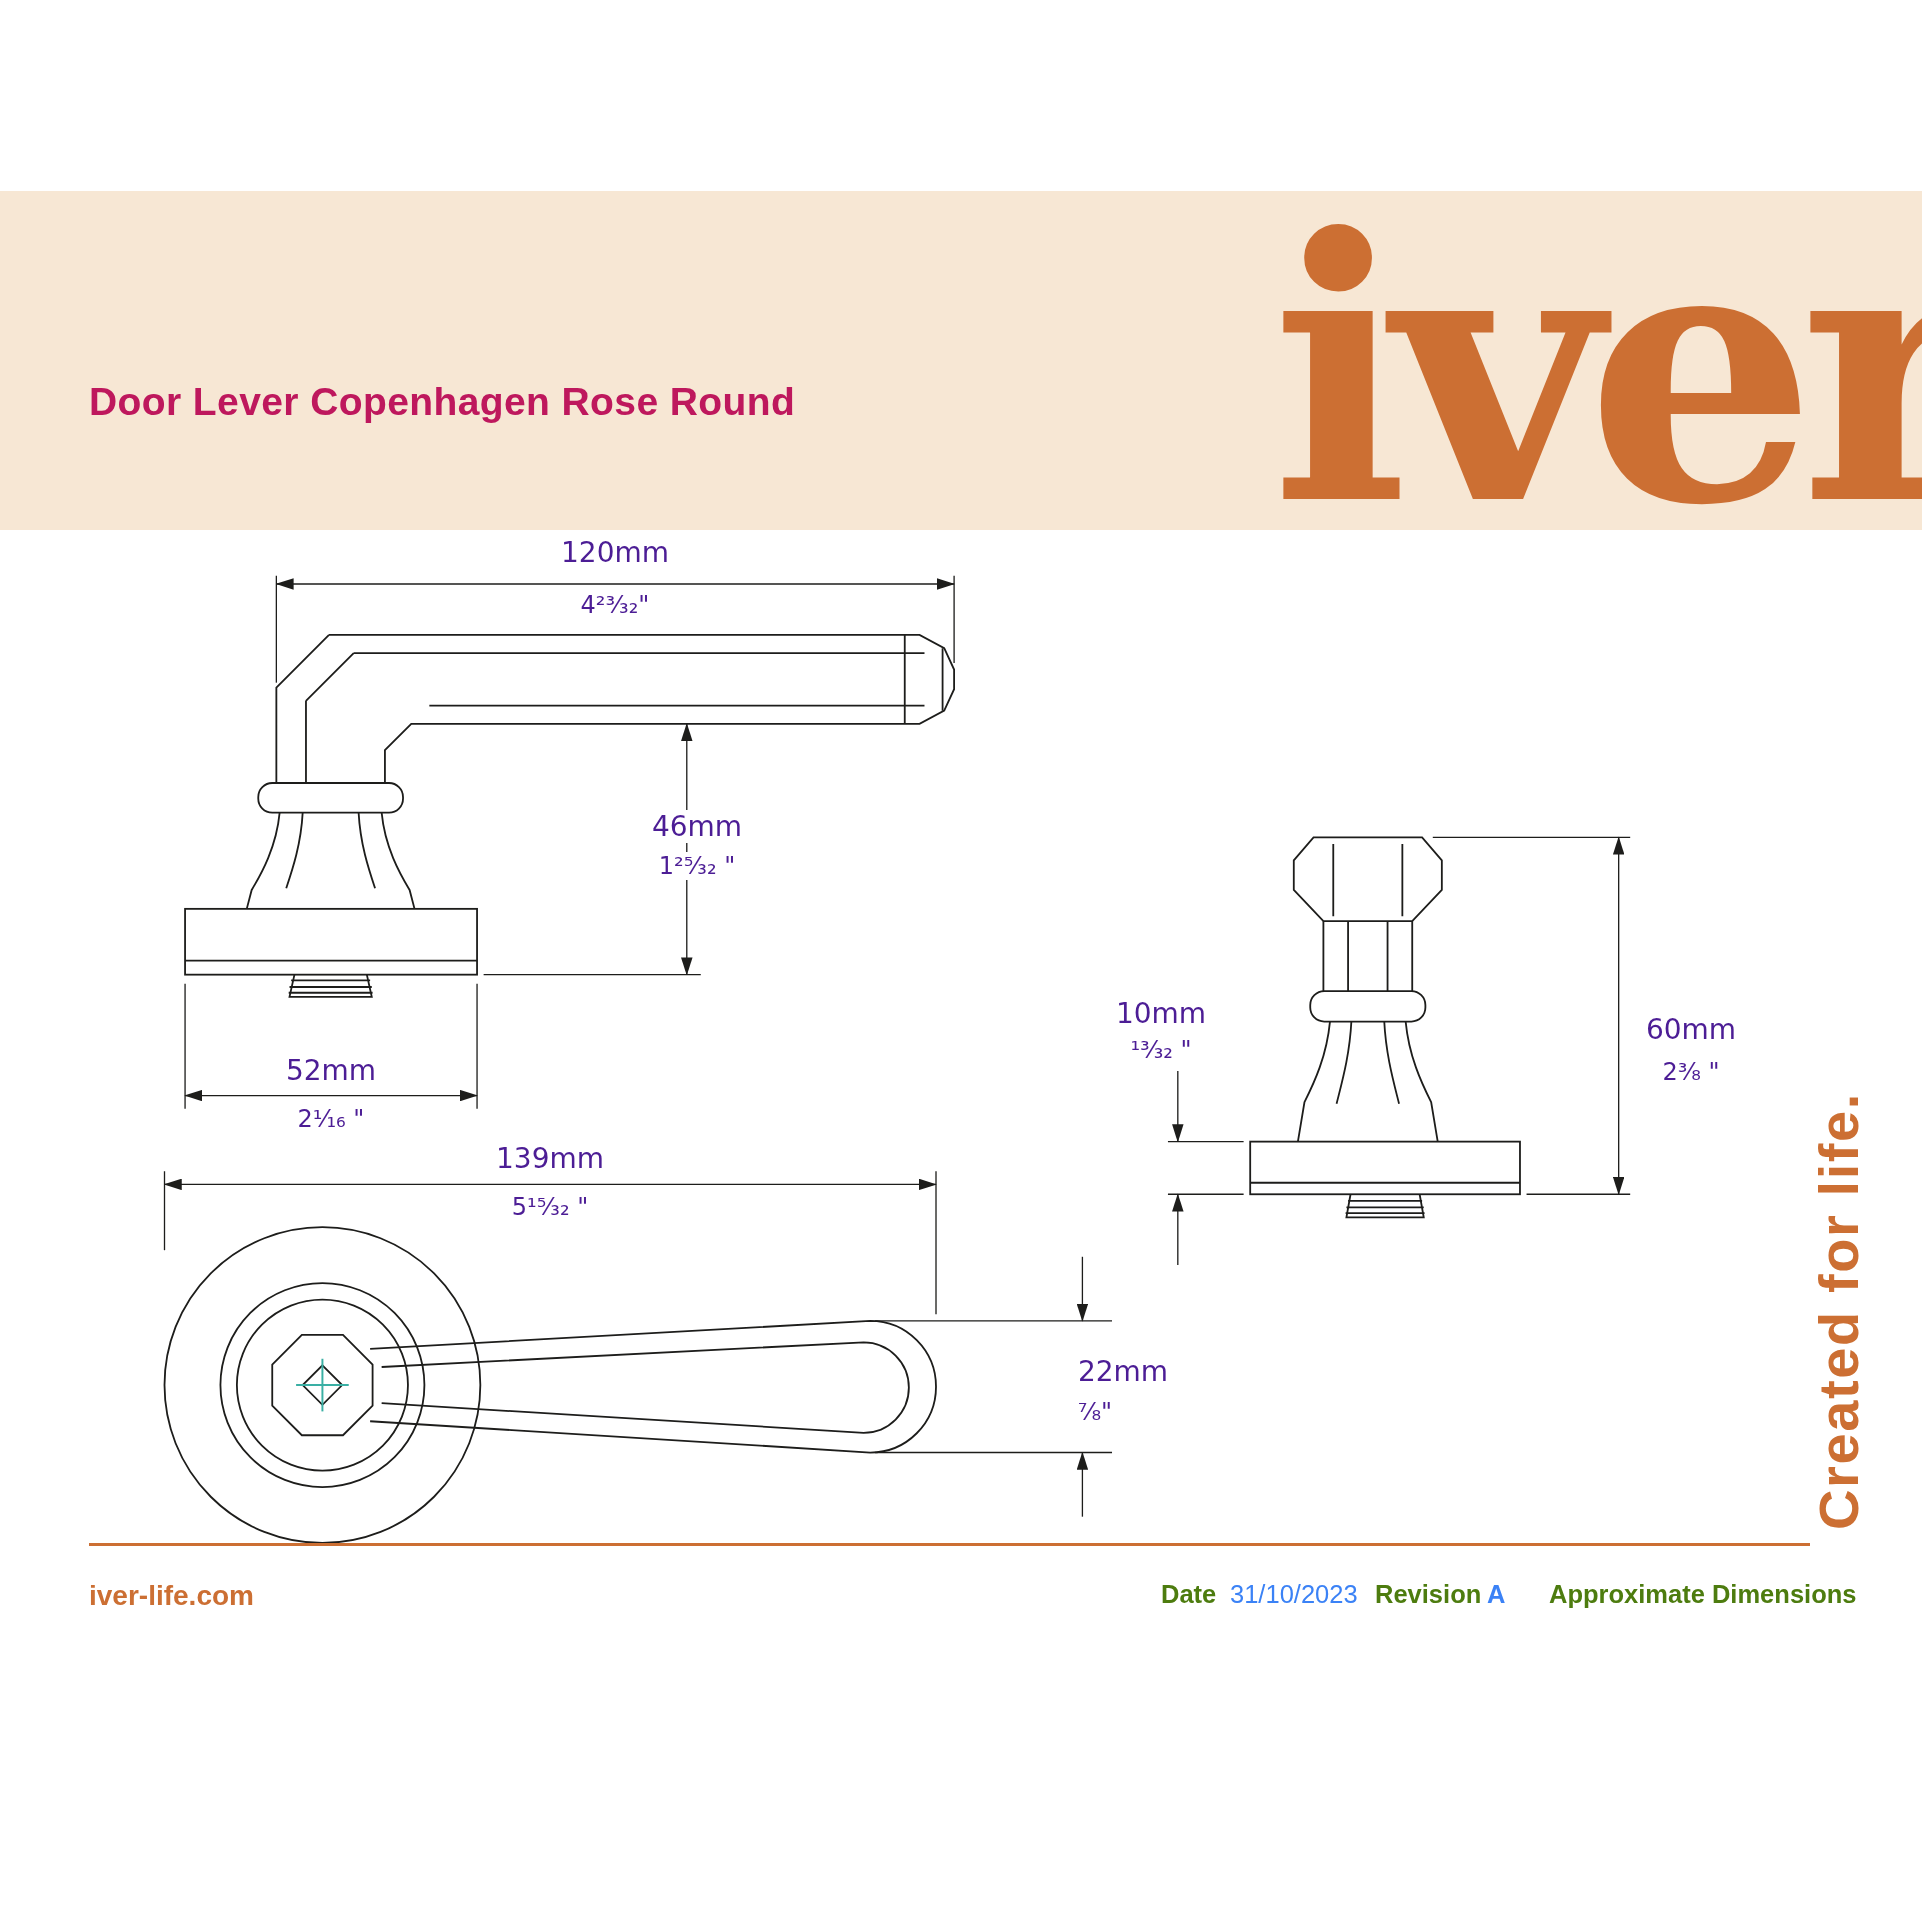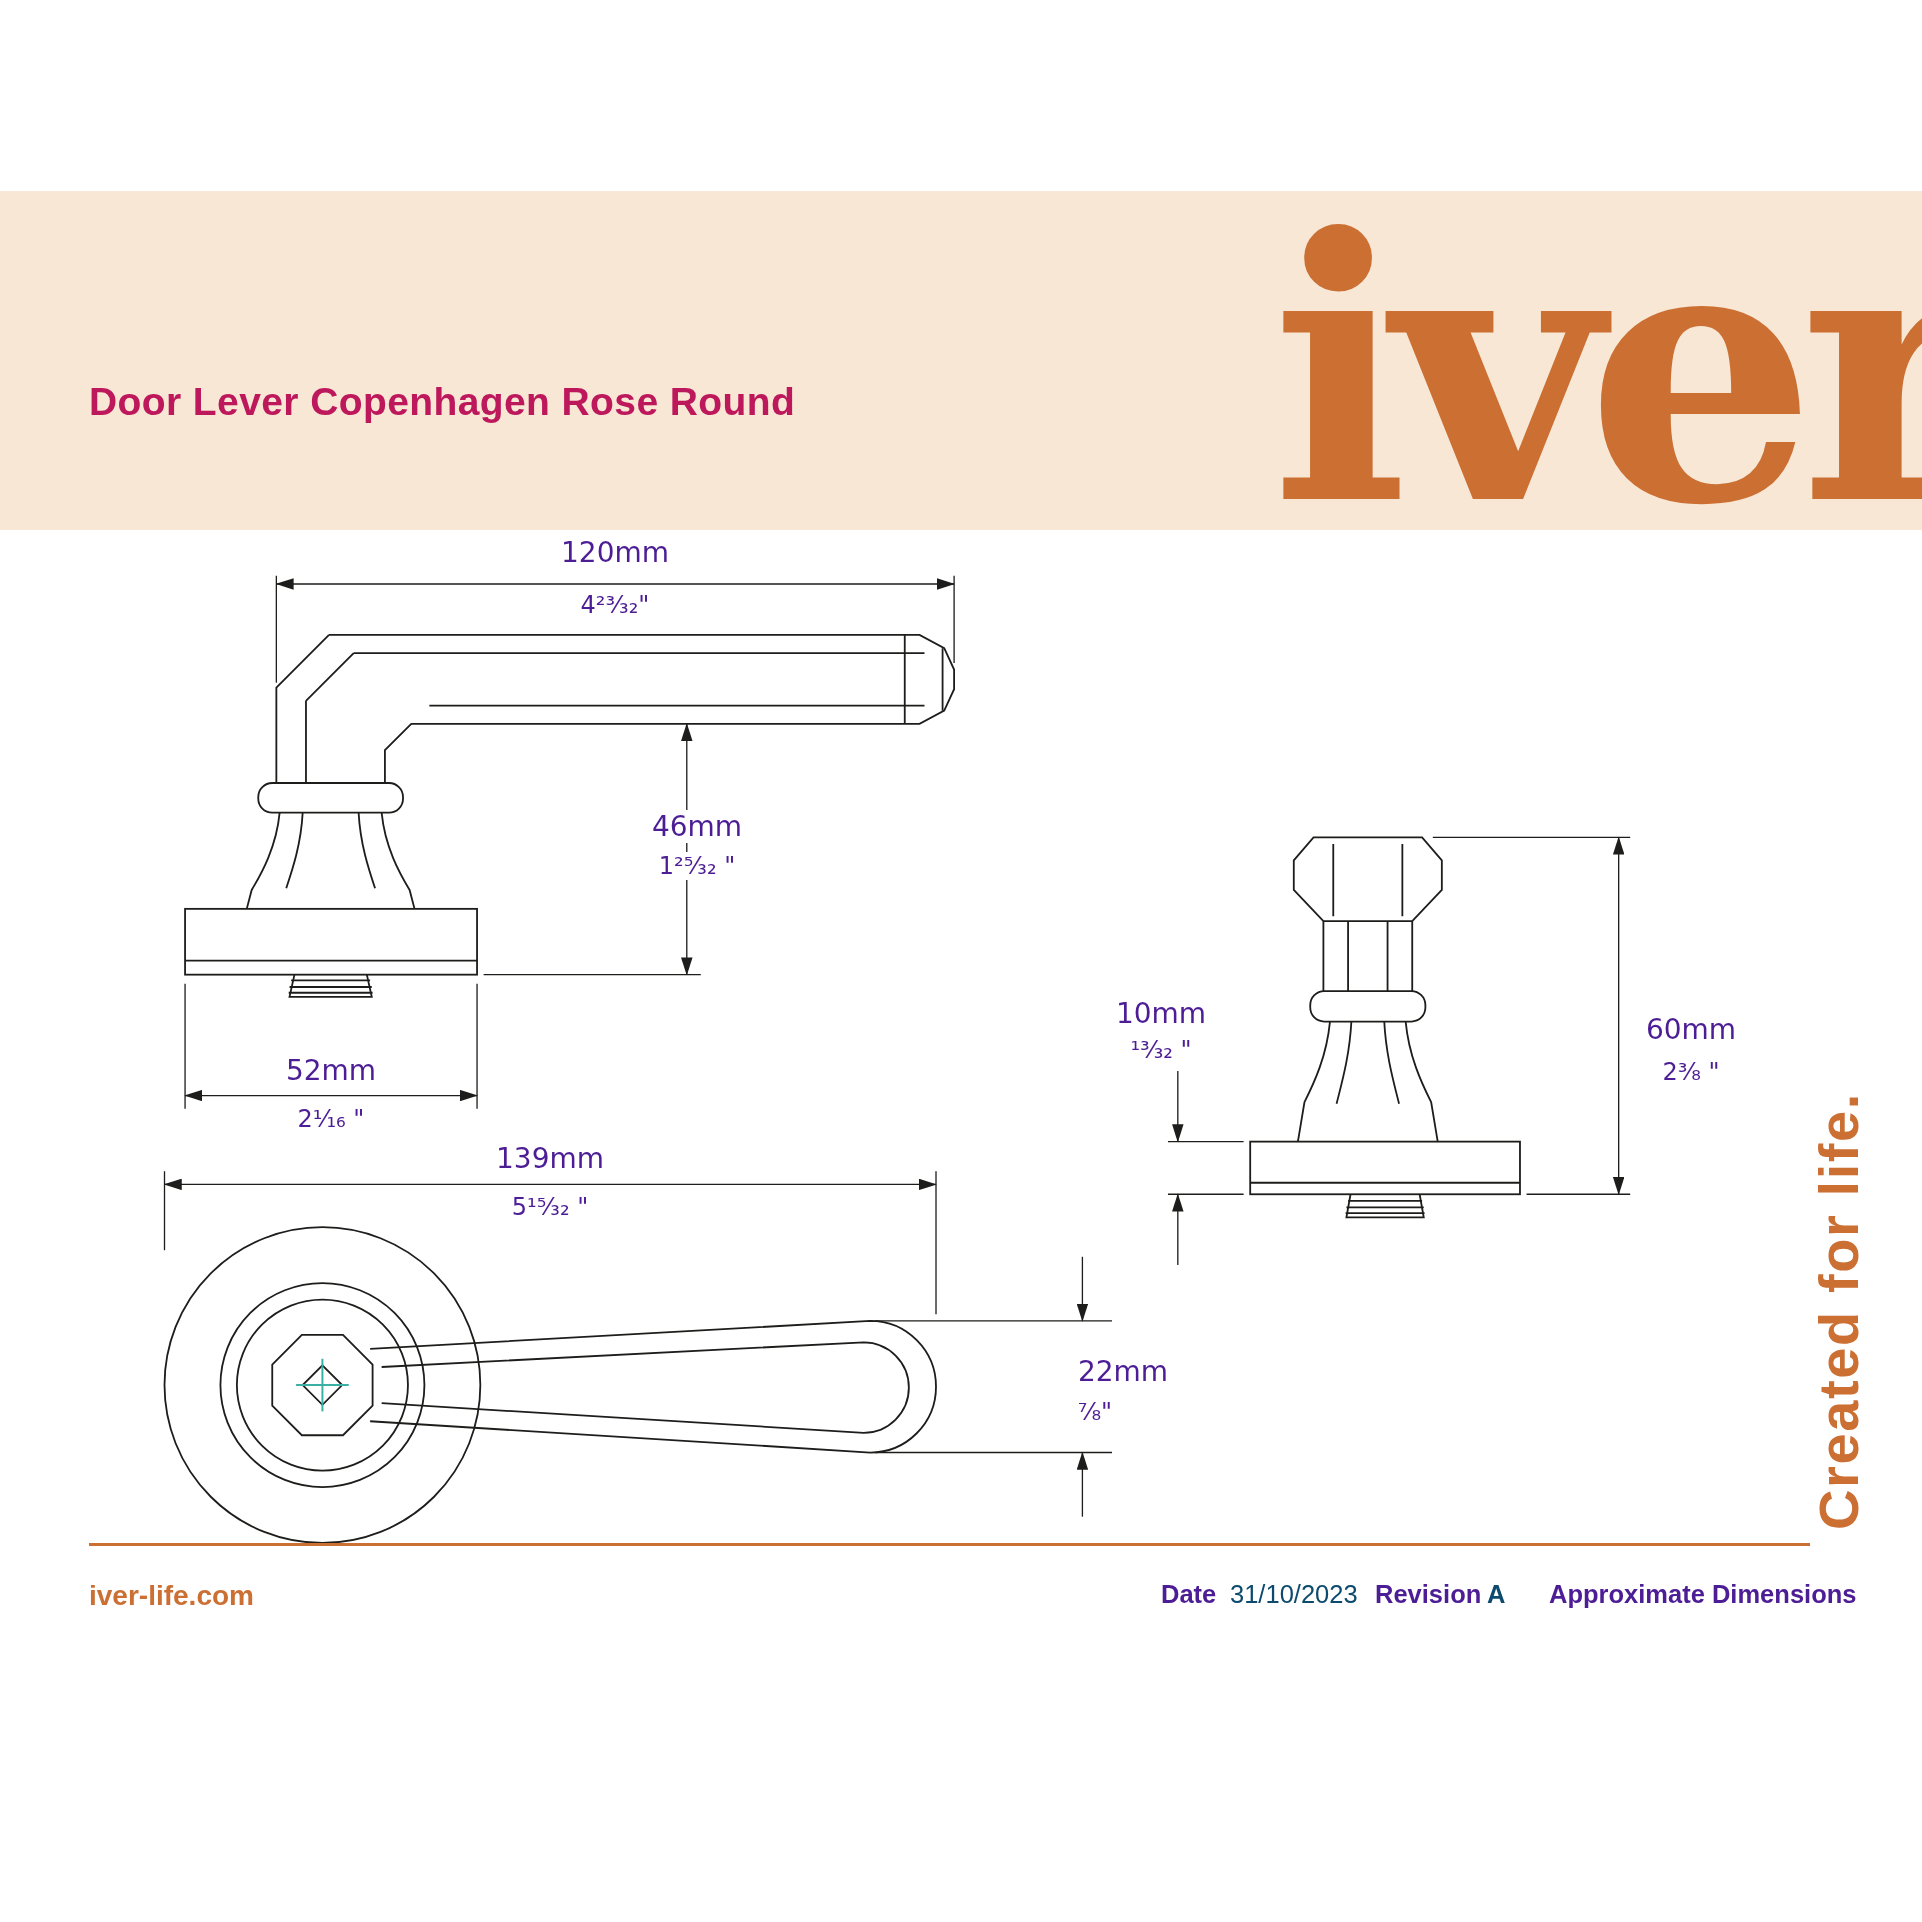--- a/index.html
+++ b/index.html
@@ -15,22 +15,22 @@
        font-size:28px;color:#4c1d95;white-space:nowrap;text-align:center;}
   .dim.inch{font-size:24px;}
   .dim.bg{background:#ffffff;padding:0 8.2px;}
   .vtext{position:absolute;left:1806px;top:777px;width:72px;height:753px;
          writing-mode:vertical-rl;transform:rotate(180deg);font-size:56px;font-weight:600;
          color:#cc6f33;letter-spacing:1.6px;white-space:nowrap;}
   .rule{position:absolute;left:89px;top:1543px;width:1721px;height:2.5px;background:#cc6f33;}
   .footer{position:absolute;left:0;top:1558px;width:1785px;height:49px;font-size:25.5px;margin-top:22px;}
   .footer span{position:absolute;top:0;white-space:nowrap;}
   .site{left:89px;font-weight:bold;color:#cc6f33;font-size:28px;}
-  .flabel{font-weight:bold;color:#4c1d95;}
-  .fvalue{color:#0c4a6e;font-weight:bold;}
+  .flabel{font-weight:bold;color:#4d7c0f;}
+  .fvalue{color:#3b82f6;font-weight:bold;}
   .date-label{left:1161px;} .date-value{left:1230px;font-weight:normal;}
   .rev-label{left:1375px;} .rev-value{left:1487px;}
   .note{left:1549px;font-weight:bold;}
 </style>
 </head>
 <body>
 
 <div class="page">
 
   <div class="band"></div>

